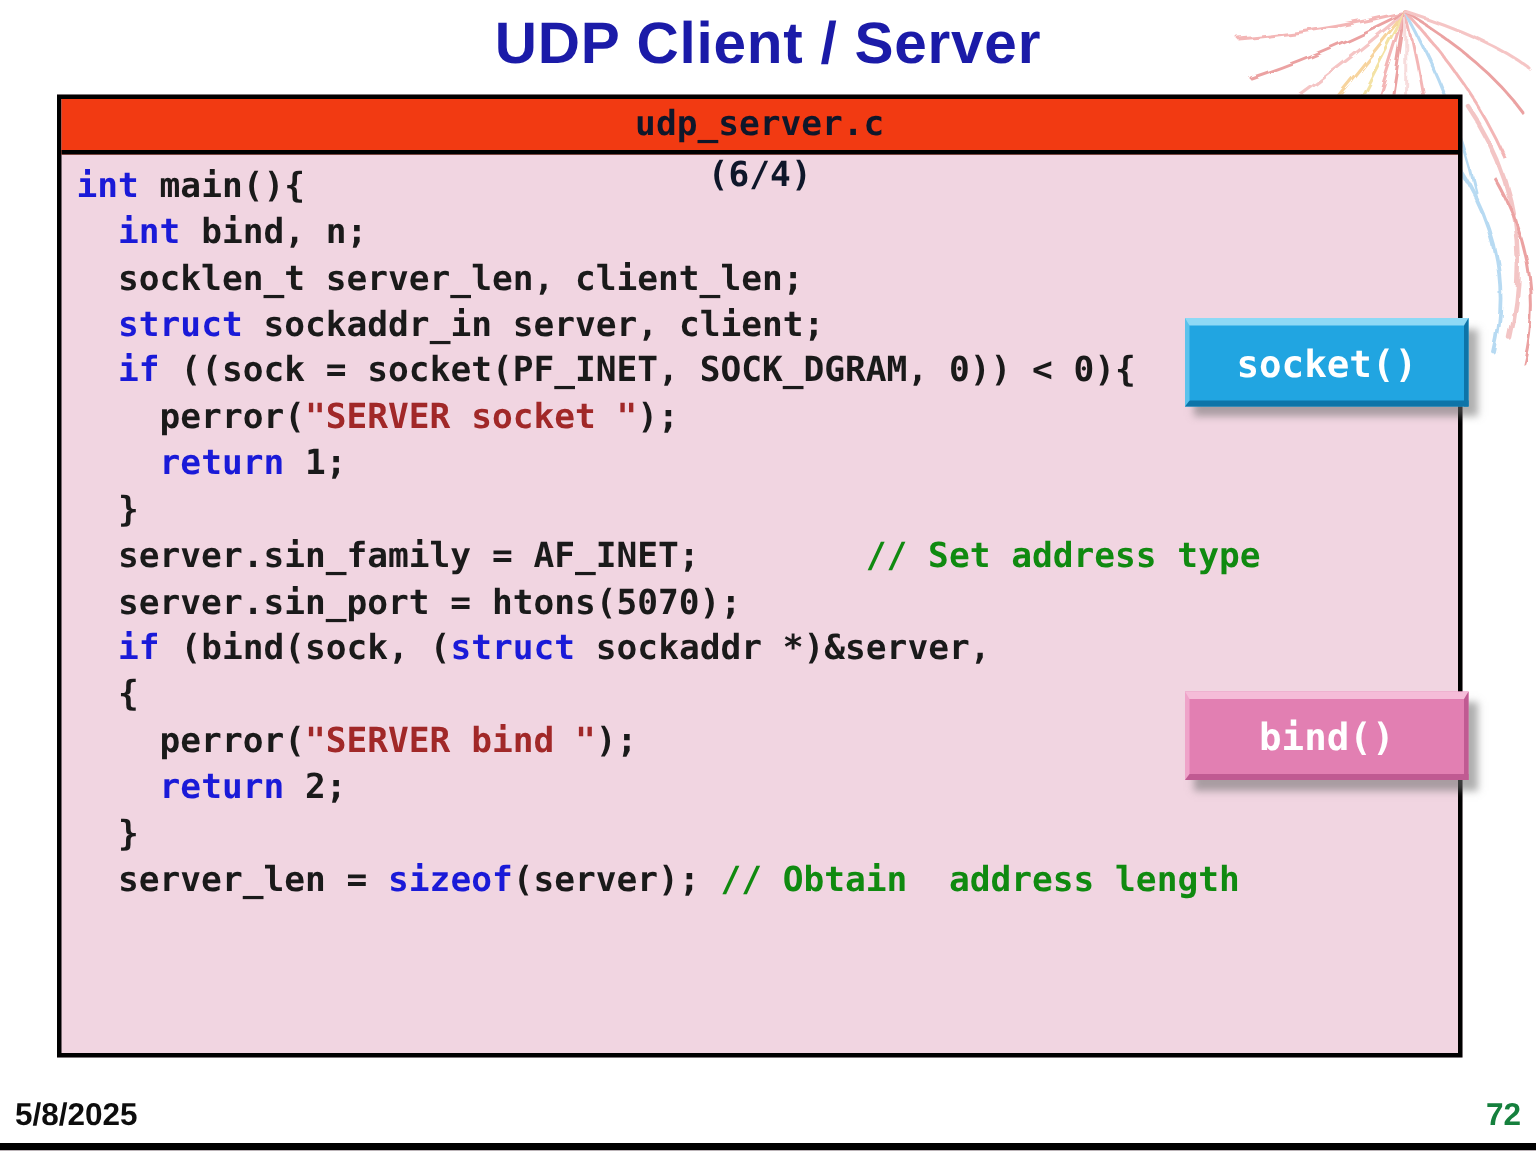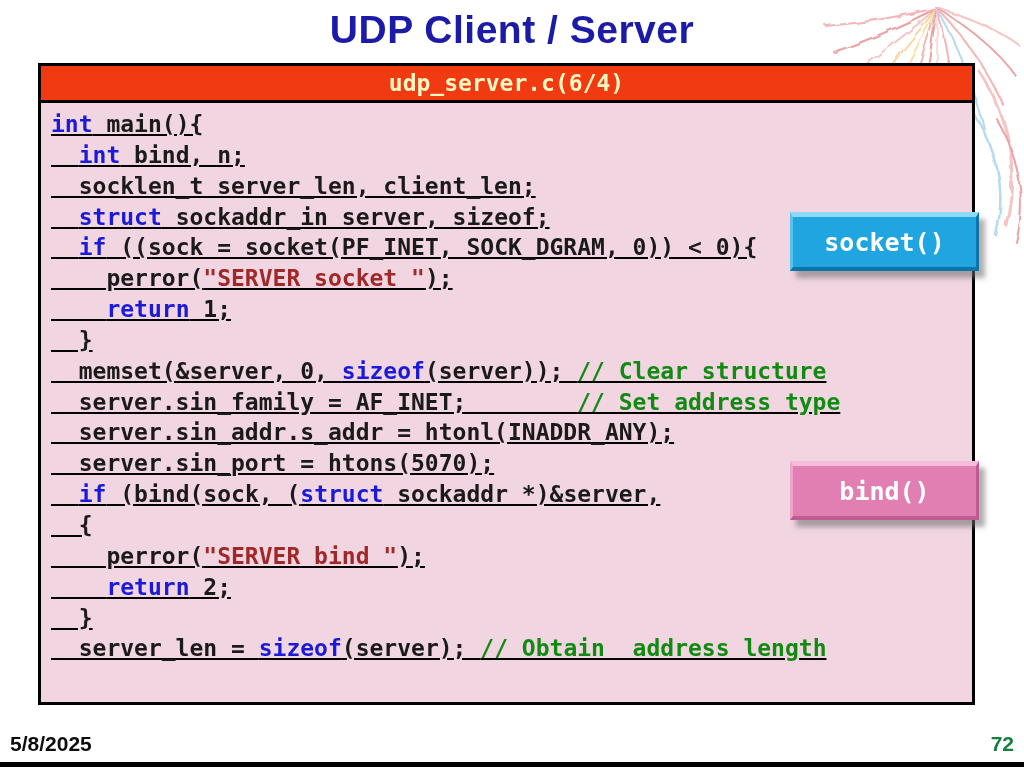--- a/index.html
+++ b/index.html
@@ -11,25 +11,25 @@
   .fireworks{position:absolute;left:818px;top:0;width:206px;height:260px;z-index:1;}
 
   
   .title{position:absolute;left:0;top:8px;width:1024px;text-align:center;z-index:2;
          font-size:39px;font-weight:700;letter-spacing:.5px;color:#1b1ba8;}
 
   
   .code-panel{position:absolute;left:38px;top:63px;width:937px;height:642px;
               border:3px solid #000;box-sizing:border-box;background:#f1d5e1;z-index:3;}
   .panel-header{height:34px;line-height:34px;background:#f23a12;border-bottom:3px solid #000;
-                display:flex;justify-content:center;align-items:center;
+                display:flex;justify-content:flex-start;align-items:center;
                 padding:0 12px;box-sizing:content-box;
                 font-family:"DejaVu Sans Mono", monospace;font-weight:bold;
-                font-size:23px;color:#fef9c3;}
-  .panel-body{padding:6px 0 0 10px;text-decoration:underline;}
+                font-size:23px;color:#0f172a;flex-direction:column;}
+  .panel-body{padding:6px 0 0 10px;}
   .code-line{font-family:"DejaVu Sans Mono", monospace;font-weight:bold;font-size:23px;
              line-height:30.85px;white-space:pre;}
   .c-pl{color:#1a1a1a;}
   .c-kw{color:#1a1ad8;}
   .c-str{color:#a12828;}
   .c-com{color:#108a10;}
 
   
   .callout{position:absolute;width:183px;height:50px;z-index:4;
            display:flex;align-items:center;justify-content:center;
@@ -84,28 +84,26 @@
 
   <div class="code-panel">
     <div class="panel-header">
       <span>udp_server.c</span>
       <span>(6/4)</span>
     </div>
     <div class="panel-body">
         <div class="code-line"><span class="c-kw">int</span><span class="c-pl"> main(){</span></div>
         <div class="code-line"><span class="c-pl">  </span><span class="c-kw">int</span><span class="c-pl"> bind, n;</span></div>
         <div class="code-line"><span class="c-pl">  socklen_t server_len, client_len;</span></div>
-        <div class="code-line"><span class="c-pl">  </span><span class="c-kw">struct</span><span class="c-pl"> sockaddr_in server, sizeof;</span></div>
+        <div class="code-line"><span class="c-pl">  </span><span class="c-kw">struct</span><span class="c-pl"> sockaddr_in server, client;</span></div>
         <div class="code-line"><span class="c-pl">  </span><span class="c-kw">if</span><span class="c-pl"> ((sock = socket(PF_INET, SOCK_DGRAM, 0)) &lt; 0){</span></div>
         <div class="code-line"><span class="c-pl">    perror(</span><span class="c-str">"SERVER socket "</span><span class="c-pl">);</span></div>
         <div class="code-line"><span class="c-pl">    </span><span class="c-kw">return</span><span class="c-pl"> 1;</span></div>
         <div class="code-line"><span class="c-pl">  }</span></div>
-        <div class="code-line"><span class="c-pl">  memset(&amp;server, 0, </span><span class="c-kw">sizeof</span><span class="c-pl">(server)); </span><span class="c-com">// Clear structure</span></div>
         <div class="code-line"><span class="c-pl">  server.sin_family = AF_INET;        </span><span class="c-com">// Set address type</span></div>
-        <div class="code-line"><span class="c-pl">  server.sin_addr.s_addr = htonl(INADDR_ANY);</span></div>
         <div class="code-line"><span class="c-pl">  server.sin_port = htons(5070);</span></div>
         <div class="code-line"><span class="c-pl">  </span><span class="c-kw">if</span><span class="c-pl"> (bind(sock, (</span><span class="c-kw">struct</span><span class="c-pl"> sockaddr *)&amp;server,</span></div>
         <div class="code-line"><span class="c-pl">  {</span></div>
         <div class="code-line"><span class="c-pl">    perror(</span><span class="c-str">"SERVER bind "</span><span class="c-pl">);</span></div>
         <div class="code-line"><span class="c-pl">    </span><span class="c-kw">return</span><span class="c-pl"> 2;</span></div>
         <div class="code-line"><span class="c-pl">  }</span></div>
         <div class="code-line"><span class="c-pl">  server_len = </span><span class="c-kw">sizeof</span><span class="c-pl">(server); </span><span class="c-com">// Obtain  address length</span></div>
       </div>
   </div>
 

